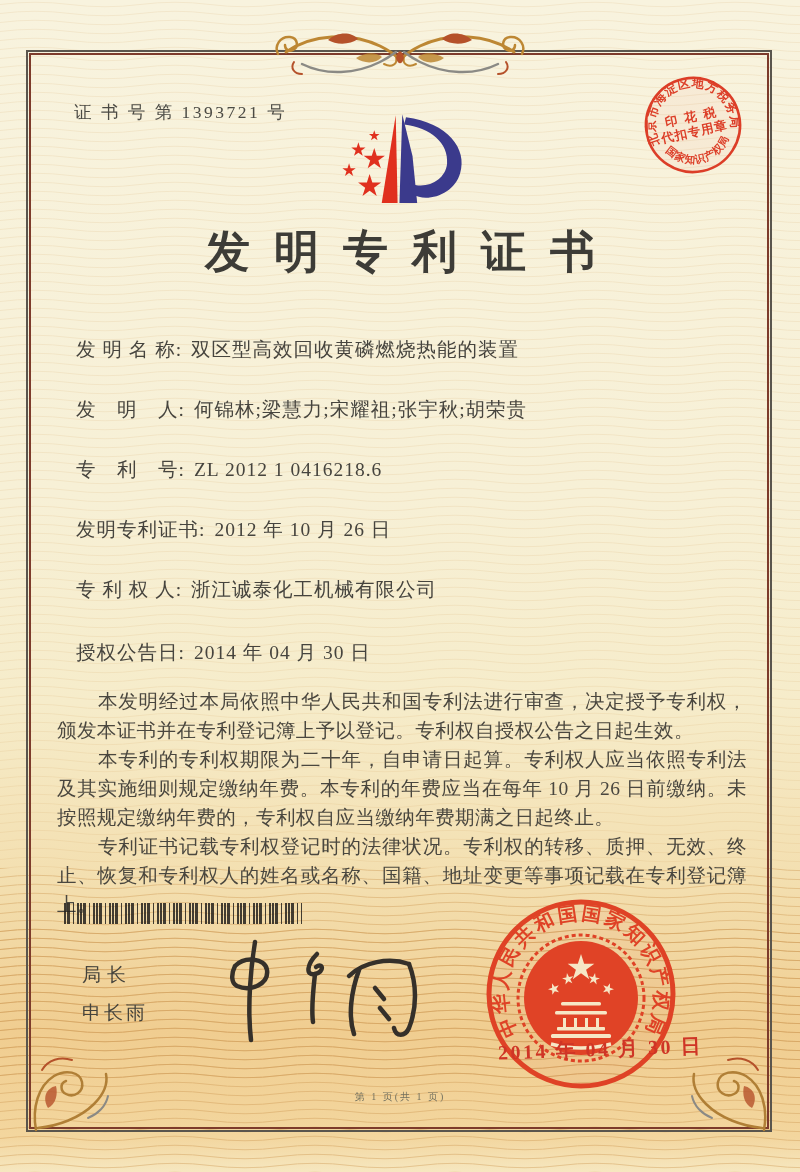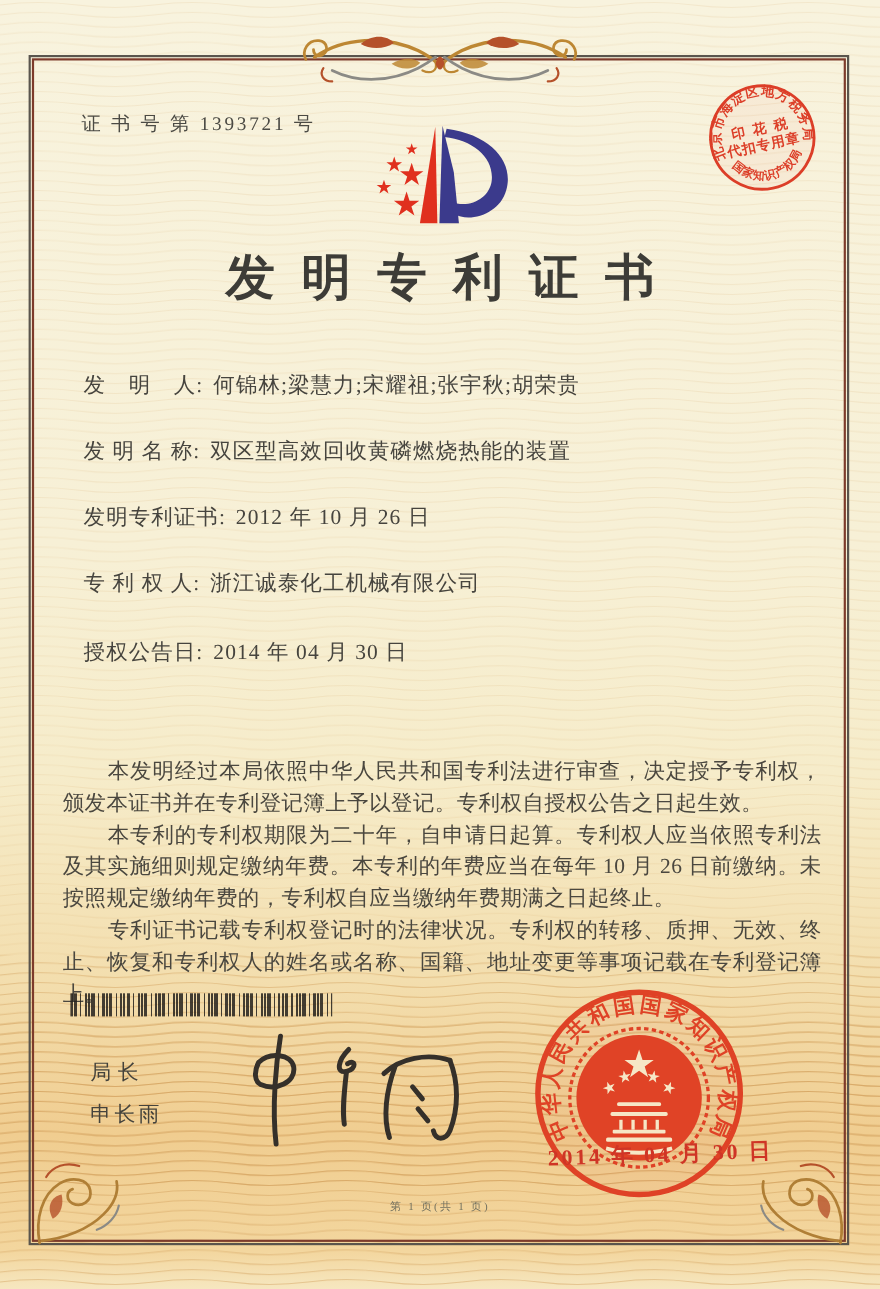--- a/index.html
+++ b/index.html
@@ -93,24 +93,27 @@
       </text>
       <text x="59" y="55" text-anchor="middle" font-size="12.5" font-weight="bold" letter-spacing="2">印 花 税</text>
       <text x="59" y="70" text-anchor="middle" font-size="12.5" font-weight="bold" letter-spacing="1">代扣专用章</text>
     </g>
   </svg>
 
   <div class="cert-title">发明专利证书</div>
 
   <div class="fields">
     <div class="field-row">
+      <span class="field-label">发 明 名 称:</span><span class="field-value">双区型高效回收黄磷燃烧热能的装置</span>
+    </div>
+    <div class="field-row">
       <span class="field-label">发　明　人:</span><span class="field-value">何锦林;梁慧力;宋耀祖;张宇秋;胡荣贵</span>
     </div>
     <div class="field-row">
-      <span class="field-label">发 明 名 称:</span><span class="field-value">双区型高效回收黄磷燃烧热能的装置</span>
+      <span class="field-label">专　利　号:</span><span class="field-value">ZL 2012 1 0416218.6</span>
     </div>
     <div class="field-row">
       <span class="field-label">发明专利证书:</span><span class="field-value">2012 年 10 月 26 日</span>
     </div>
     <div class="field-row">
       <span class="field-label">专 利 权 人:</span><span class="field-value">浙江诚泰化工机械有限公司</span>
     </div>
     <div class="field-row" style="margin-top:3px;">
       <span class="field-label">授权公告日:</span><span class="field-value">2014 年 04 月 30 日</span>
     </div>

